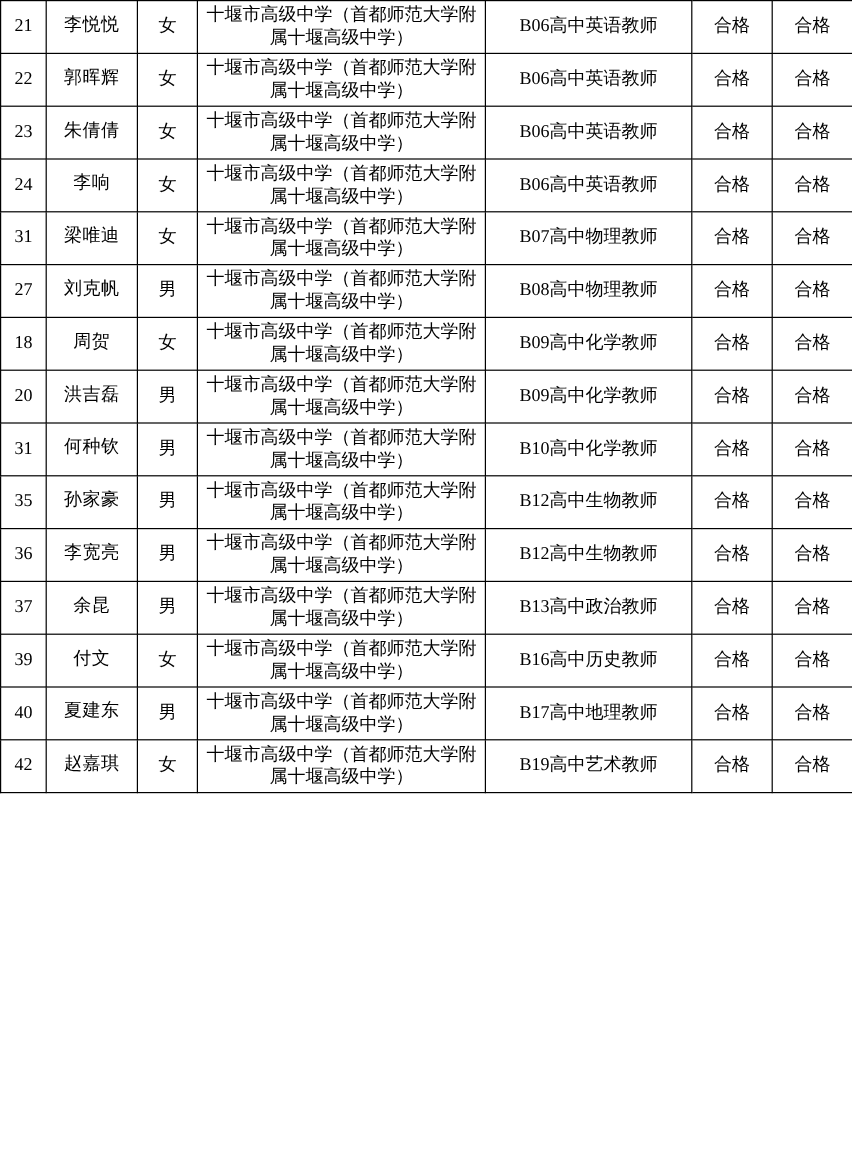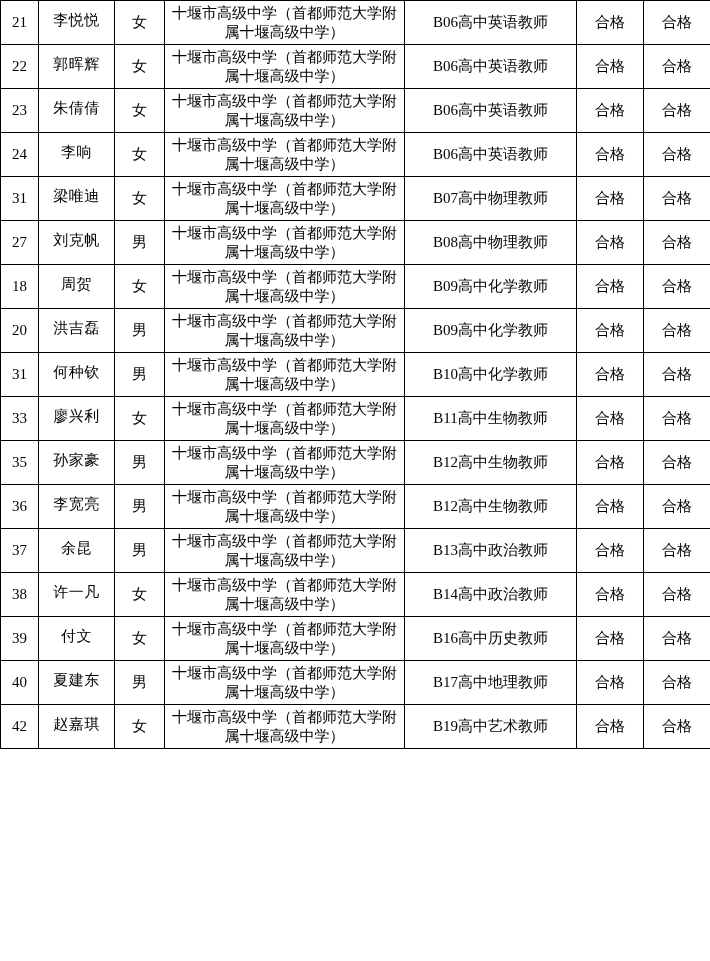--- a/index.html
+++ b/index.html
@@ -138,29 +138,20 @@
       <tr>
         <td class="index">31</td>
         <td class="name">何种钦</td>
         <td class="gender">男</td>
         <td class="school">十堰市高级中学（首都师范大学附属十堰高级中学）</td>
         <td class="post">B10高中化学教师</td>
         <td class="result">合格</td>
         <td class="result">合格</td>
       </tr>
       <tr>
-        <td class="index">33</td>
-        <td class="name">廖兴利</td>
-        <td class="gender">女</td>
-        <td class="school">十堰市高级中学（首都师范大学附属十堰高级中学）</td>
-        <td class="post">B11高中生物教师</td>
-        <td class="result">合格</td>
-        <td class="result">合格</td>
-      </tr>
-      <tr>
         <td class="index">35</td>
         <td class="name">孙家豪</td>
         <td class="gender">男</td>
         <td class="school">十堰市高级中学（首都师范大学附属十堰高级中学）</td>
         <td class="post">B12高中生物教师</td>
         <td class="result">合格</td>
         <td class="result">合格</td>
       </tr>
       <tr>
         <td class="index">36</td>
@@ -170,29 +161,20 @@
         <td class="post">B12高中生物教师</td>
         <td class="result">合格</td>
         <td class="result">合格</td>
       </tr>
       <tr>
         <td class="index">37</td>
         <td class="name">余昆</td>
         <td class="gender">男</td>
         <td class="school">十堰市高级中学（首都师范大学附属十堰高级中学）</td>
         <td class="post">B13高中政治教师</td>
-        <td class="result">合格</td>
-        <td class="result">合格</td>
-      </tr>
-      <tr>
-        <td class="index">38</td>
-        <td class="name">许一凡</td>
-        <td class="gender">女</td>
-        <td class="school">十堰市高级中学（首都师范大学附属十堰高级中学）</td>
-        <td class="post">B14高中政治教师</td>
         <td class="result">合格</td>
         <td class="result">合格</td>
       </tr>
       <tr>
         <td class="index">39</td>
         <td class="name">付文</td>
         <td class="gender">女</td>
         <td class="school">十堰市高级中学（首都师范大学附属十堰高级中学）</td>
         <td class="post">B16高中历史教师</td>
         <td class="result">合格</td>

